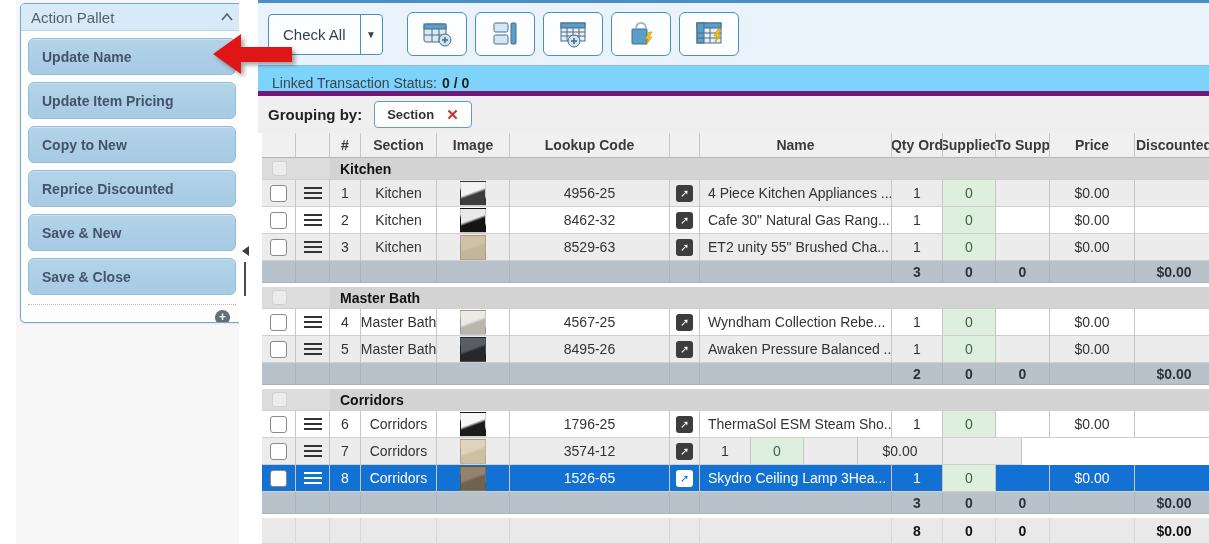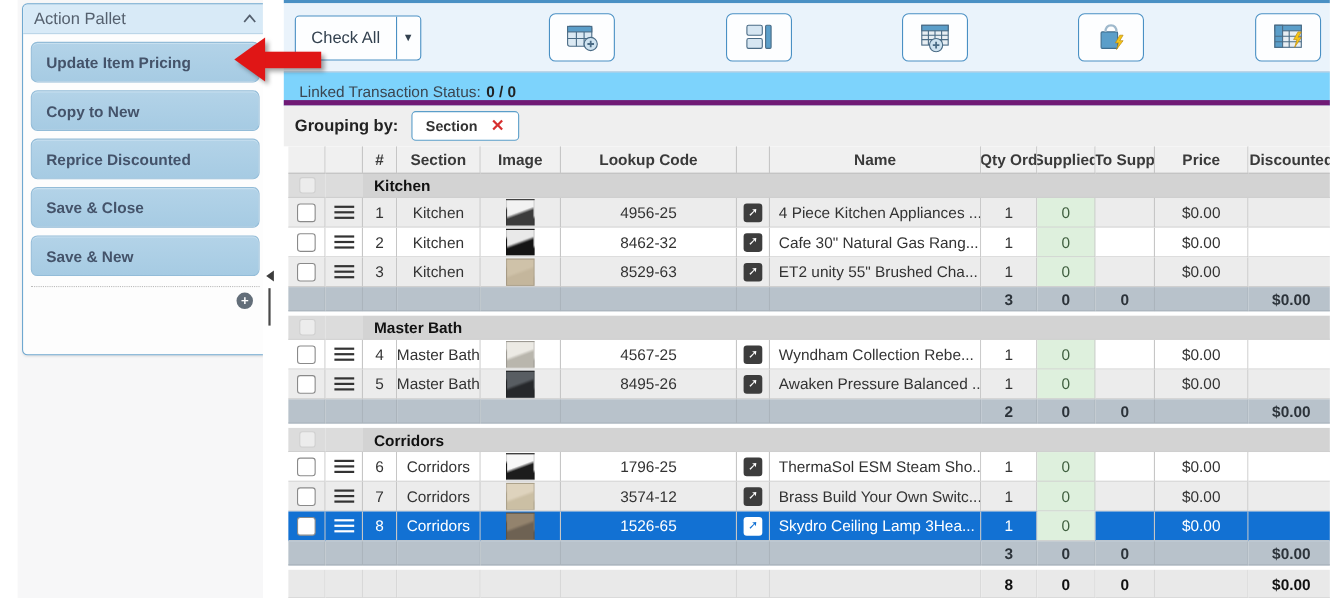--- a/index.html
+++ b/index.html
@@ -31,21 +31,21 @@
   
   .gutter { position:absolute; left:239px; top:0; width:19px; height:544px; background:#fff; }
   .collapse-tri { position:absolute; left:3px; top:246px; width:0; height:0;
     border-top:5px solid transparent; border-bottom:5px solid transparent;
     border-right:7px solid #3c3c3c; cursor:pointer; }
   .split-handle { position:absolute; left:5px; top:262px; width:2px; height:34px; background:#4a4a4a; cursor:col-resize; }
 
   
   .main { position:absolute; left:258px; top:0; width:951px; height:544px; border-top:3px solid #4a90c4; background:#fff; }
   .toolbar { height:63px; background:#eaf3fb; border-bottom:1px solid #8fb8d4;
-    display:flex; align-items:center; padding-left:10px;justify-content:space-between; }
+    display:flex; align-items:center; padding-left:10px; }
   .checkall { display:flex; height:41px; background:#fdfeff; border:1px solid #4a90c4;
     border-radius:4px; overflow:hidden; margin-right:24px; }
   .checkall-main { padding:0 14px; display:flex; align-items:center; font-size:15px; color:#33414f; cursor:pointer; }
   .checkall-arrow { width:22px; border-left:1px solid #4a90c4; display:flex; align-items:center;
     justify-content:center; color:#33414f; font-size:10px; cursor:pointer; }
   .icon-btn { width:60px; height:44px; background:#fdfeff; border:1px solid #4a90c4;
     border-radius:6px; margin-right:8px; display:flex; align-items:center; justify-content:center; cursor:pointer; }
   .statusbar { height:30px; background:#7dd3fc; border-bottom:5px solid #701a75;
     display:flex; align-items:flex-end; padding-left:14px; font-size:14px; color:#3a4550; }
   .statusbar b { margin-left:5px; color:#222; }
@@ -105,25 +105,26 @@
 <div class="stage">
 
   <div class="sidebar">
     <div class="panel">
       <div class="panel-header">
         <span>Action Pallet</span>
         <svg class="chev" viewBox="0 0 12 8">
           <polyline points="1,7 6,1 11,7" fill="none" stroke="#55606e" stroke-width="1.6"></polyline>
         </svg>
       </div>
+      <div class="action-btn">Update Name</div>
       <div class="action-btn">Update Item Pricing</div>
       <div class="action-btn">Copy to New</div>
       <div class="action-btn">Reprice Discounted</div>
+      <div class="action-btn">Save &amp; New</div>
       <div class="action-btn">Save &amp; Close</div>
-      <div class="action-btn">Save &amp; New</div>
       <div class="panel-foot">
         <div class="plus-circle">+</div>
       </div>
     </div>
     <div class="side-scroll"></div>
   </div>
 
   <div class="gutter">
     <div class="collapse-tri"></div>
     <div class="split-handle"></div>
@@ -451,21 +452,20 @@
           </div>
           <div class="cell c-num">7</div>
           <div class="cell c-section">Corridors</div>
           <div class="cell c-image">
             <div class="thumb" style="background: linear-gradient(160deg, rgb(222, 211, 189) 45%, rgb(203, 191, 164) 55%);"></div>
           </div>
           <div class="cell c-lookup">3574-12</div>
           <div class="cell c-popup">
             <div class="popup-ic">➚</div>
           </div>
-          <div class="cell c-name">Brass Build Your Own Switc...</div>
           <div class="cell c-qty">1</div>
           <div class="cell c-supplied">0</div>
           <div class="cell c-tosupp"></div>
           <div class="cell c-price">$0.00</div>
           <div class="cell c-disc"></div>
         </div>
         <div class="trow drow even sel">
           <div class="cell c-check">
             <div class="checkbox"></div>
           </div>

